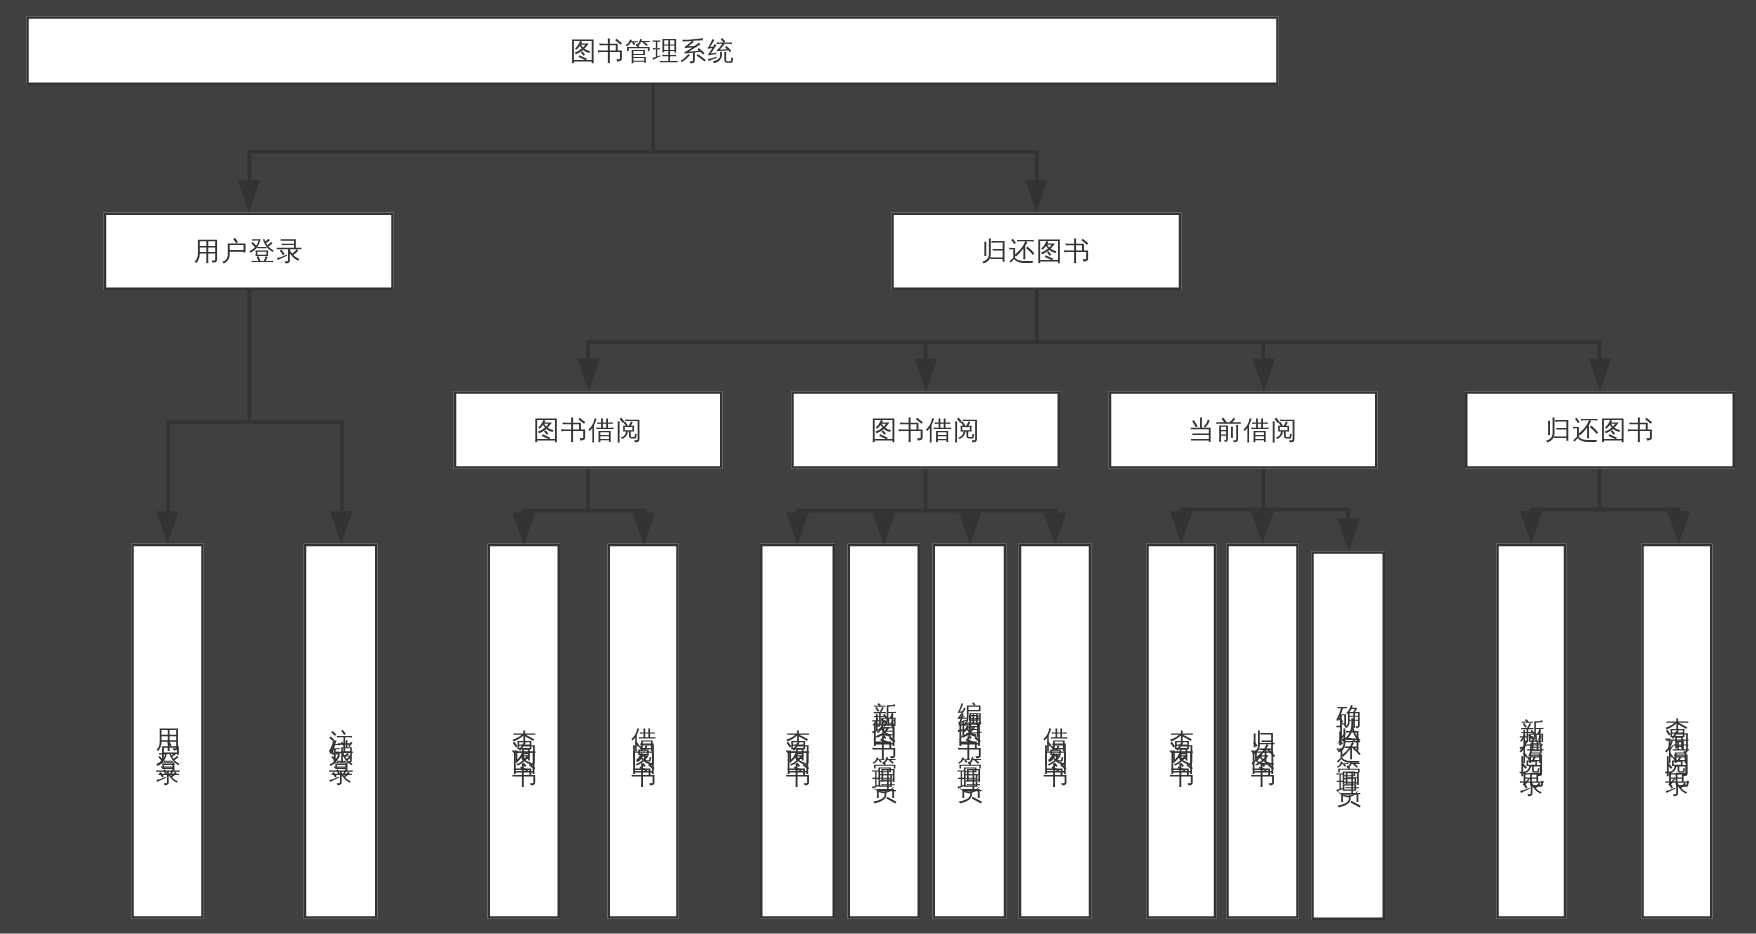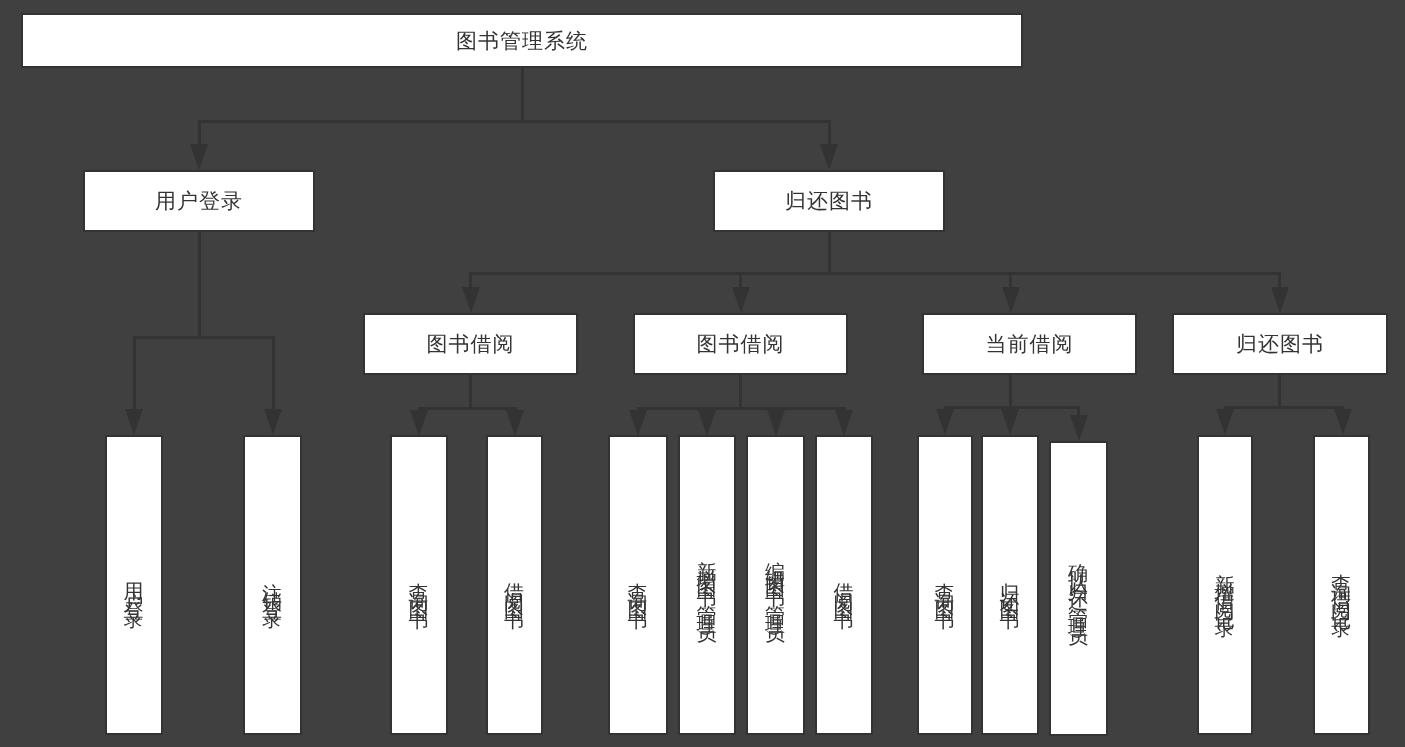--- a/index.html
+++ b/index.html
@@ -47,21 +47,21 @@
   <div class="node" style="left:713px;top:170px;width:232px;height:62px;">
     <span>归还图书</span>
   </div>
 
   <div class="node" style="left:363px;top:313px;width:215px;height:62px;">
     <span>图书借阅</span>
   </div>
   <div class="node" style="left:633px;top:313px;width:215px;height:62px;">
     <span>图书借阅</span>
   </div>
-  <div class="node" style="left:922px;top:313px;width:215px;height:62px;">
+  <div class="node" style="left:887px;top:313px;width:215px;height:62px;">
     <span>当前借阅</span>
   </div>
   <div class="node" style="left:1172px;top:313px;width:216px;height:62px;">
     <span>归还图书</span>
   </div>
 
   <div class="vnode" style="left:105px;top:435px;width:58px;height:300px;">
     <span class="vtext">用户登录</span>
   </div>
   <div class="vnode" style="left:243px;top:435px;width:59px;height:300px;">

